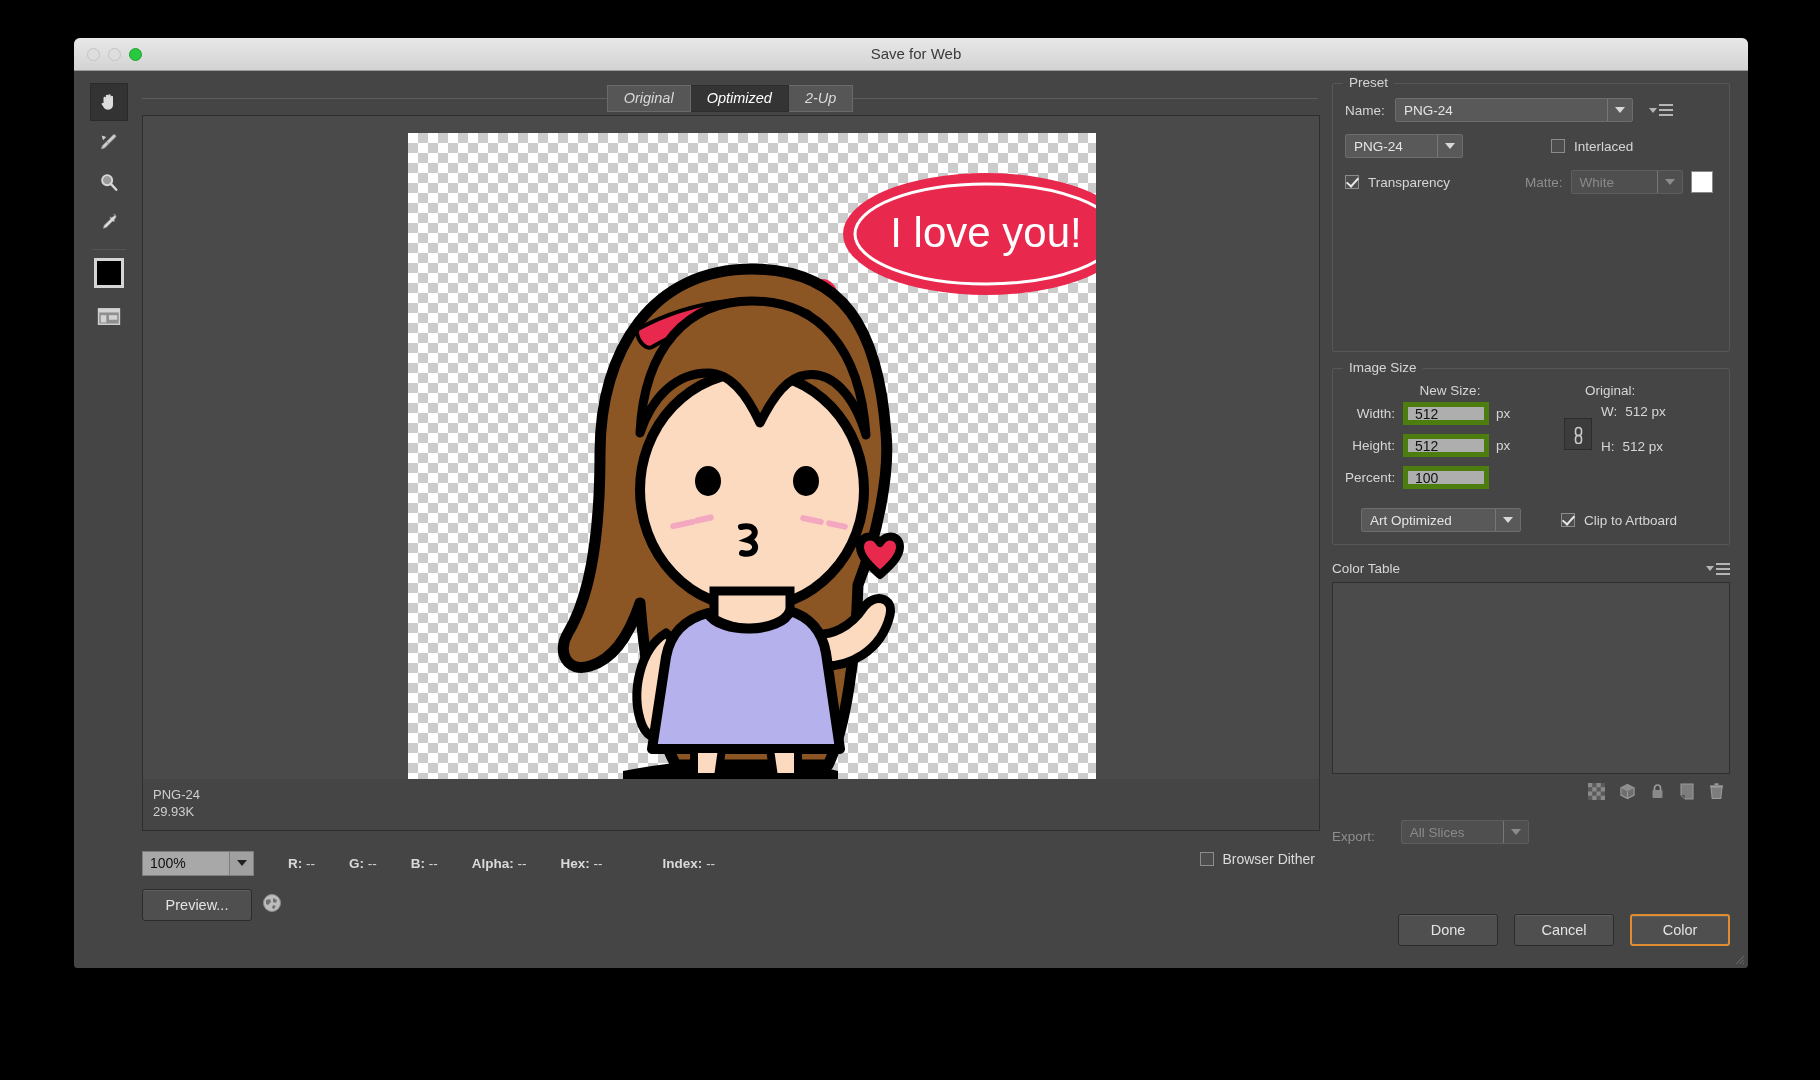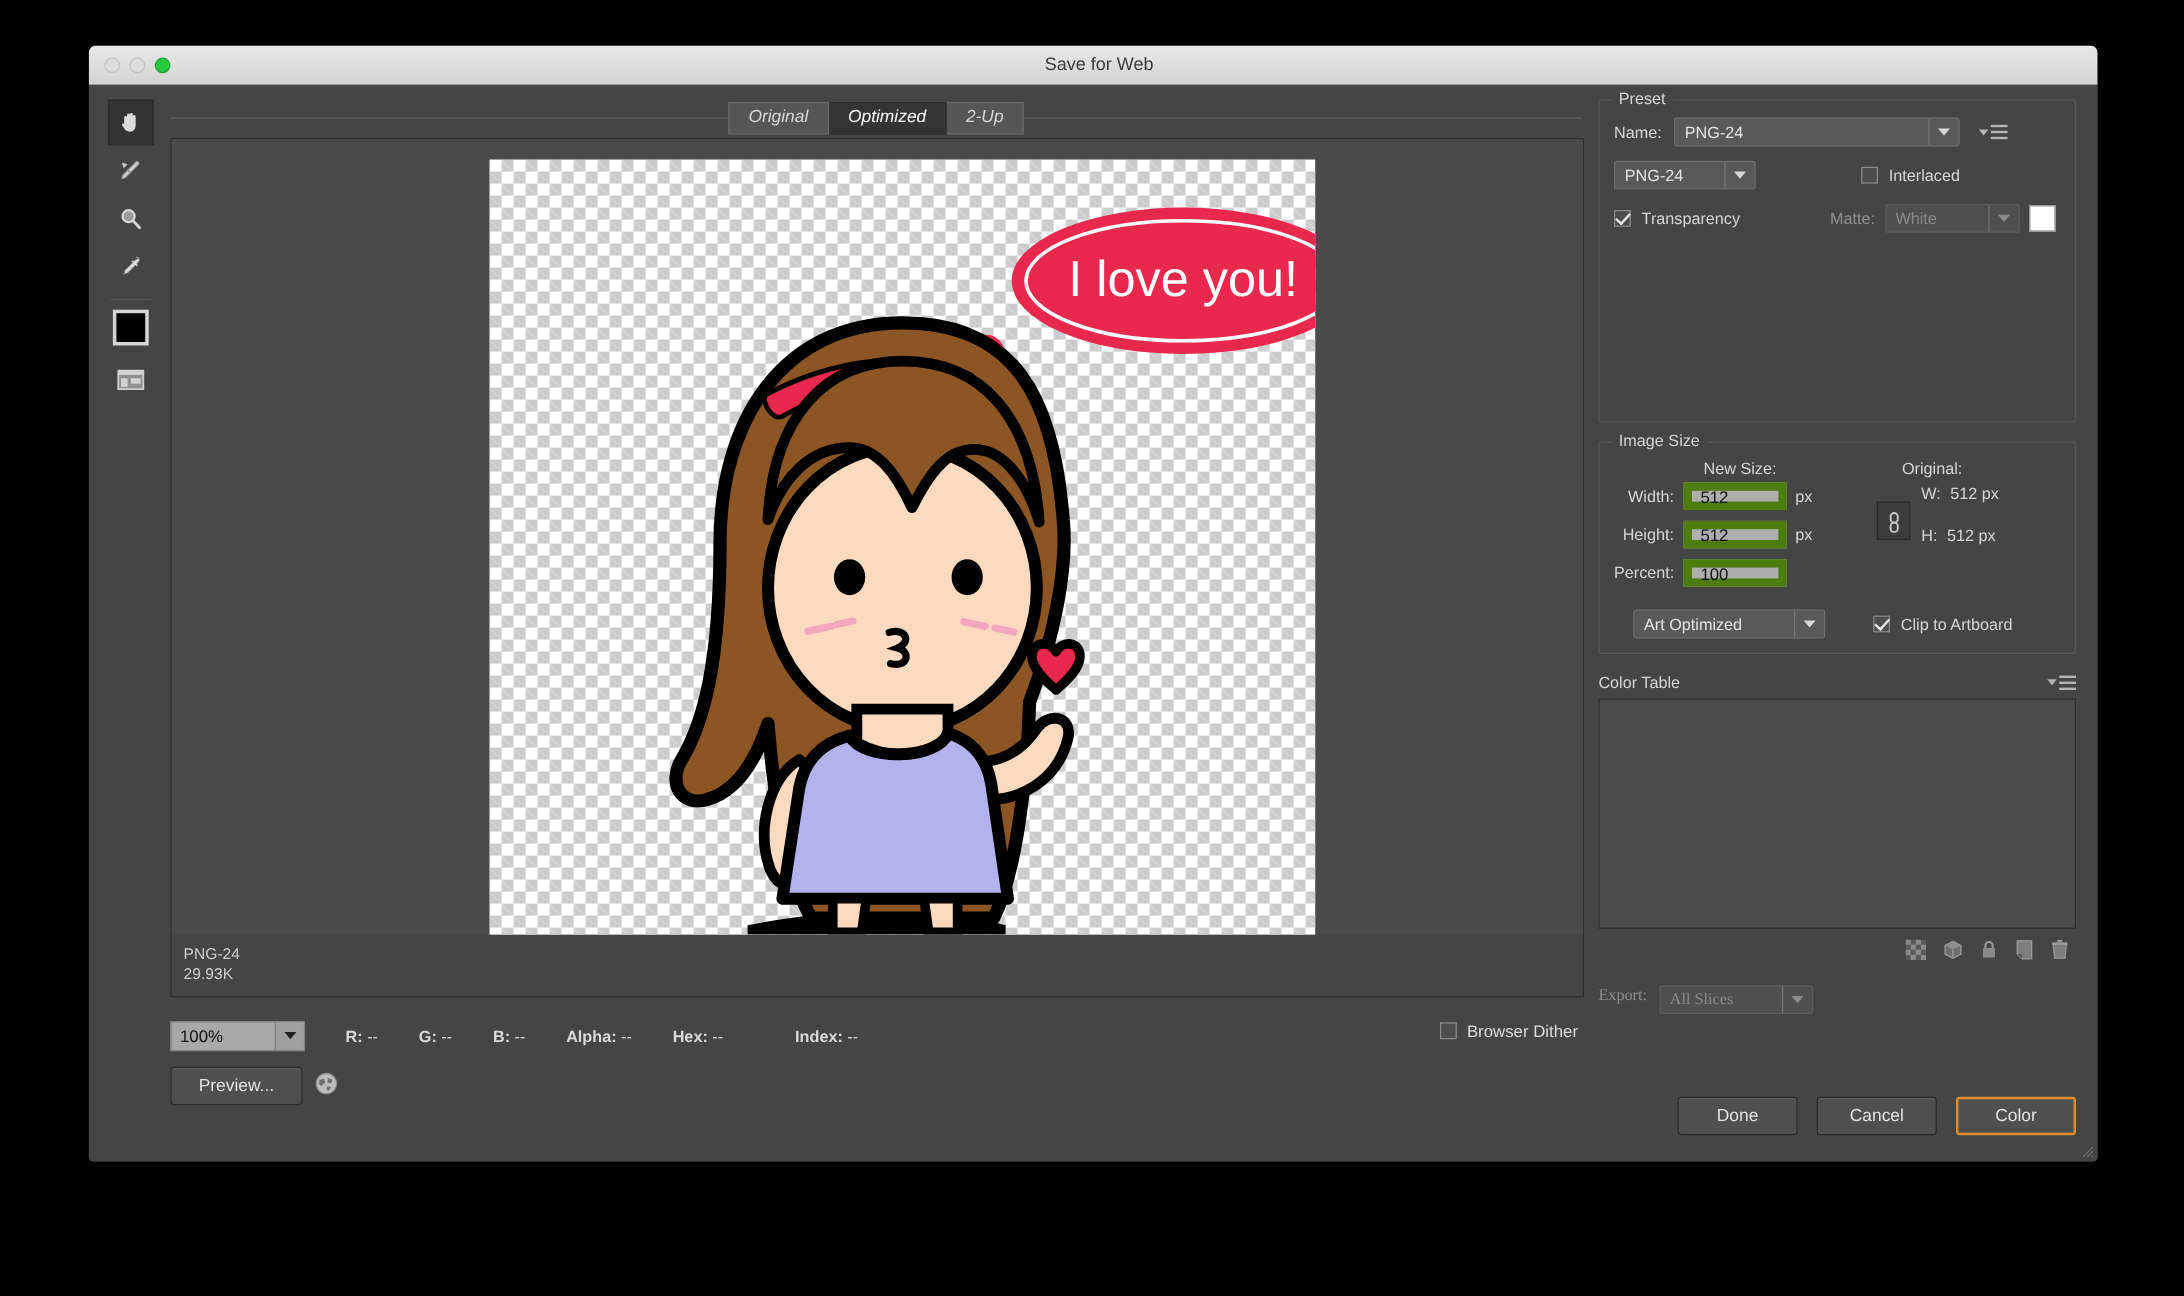--- a/index.html
+++ b/index.html
@@ -185,35 +185,35 @@
   .sel-box.dim .arr { opacity: .45; }
 
   .caret {
     width: 0; height: 0;
     border-left: 5px solid transparent; border-right: 5px solid transparent;
     border-top: 6px solid #d8d8d8;
   }
   .caret.dark { border-top-color: #222; }
 
   .numfield {
-    background: #aeaeae; border: 7px solid #4d7c0f;
+    background: #aeaeae; border: 5px solid #4d7c0f;
     height: 23px; width: 86px;
     font-size: 14px; color: #111;
     display: flex; align-items: center; padding-left: 7px;
   }
 
   .menuicon { display: flex; align-items: center; gap: 2px; }
 
   .ct-body {
     height: 192px; background: #4b4b4b;
     border: 1px solid #2f2f2f; margin-top: 6px;
   }
   .ct-icons { display: flex; justify-content: flex-end; gap: 14px; margin-top: 9px; padding-right: 6px; }
 
-  #exportrow { display: flex; align-items: flex-start; gap: 10px; margin-top: 16px; font-family: Liberation Serif, serif; }
+  #exportrow { display: flex; align-items: flex-end; gap: 26px; margin-top: 16px; }
 
   #actionrow {
     position: absolute; right: 18px; bottom: 22px;
     display: flex; gap: 16px;
   }
   #actionrow .btn { width: 100px; }
   #actionrow .btn.focus {
     border: 2px solid #e08c30;
     padding: 6px 0;
   }

